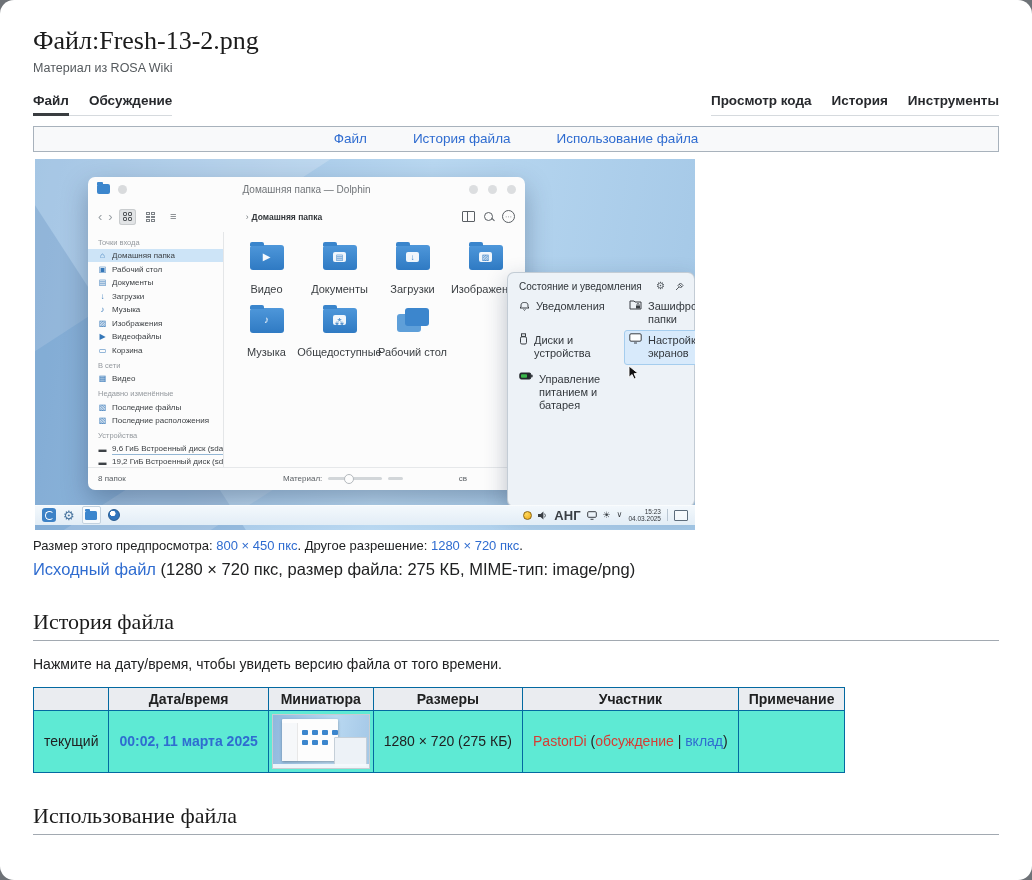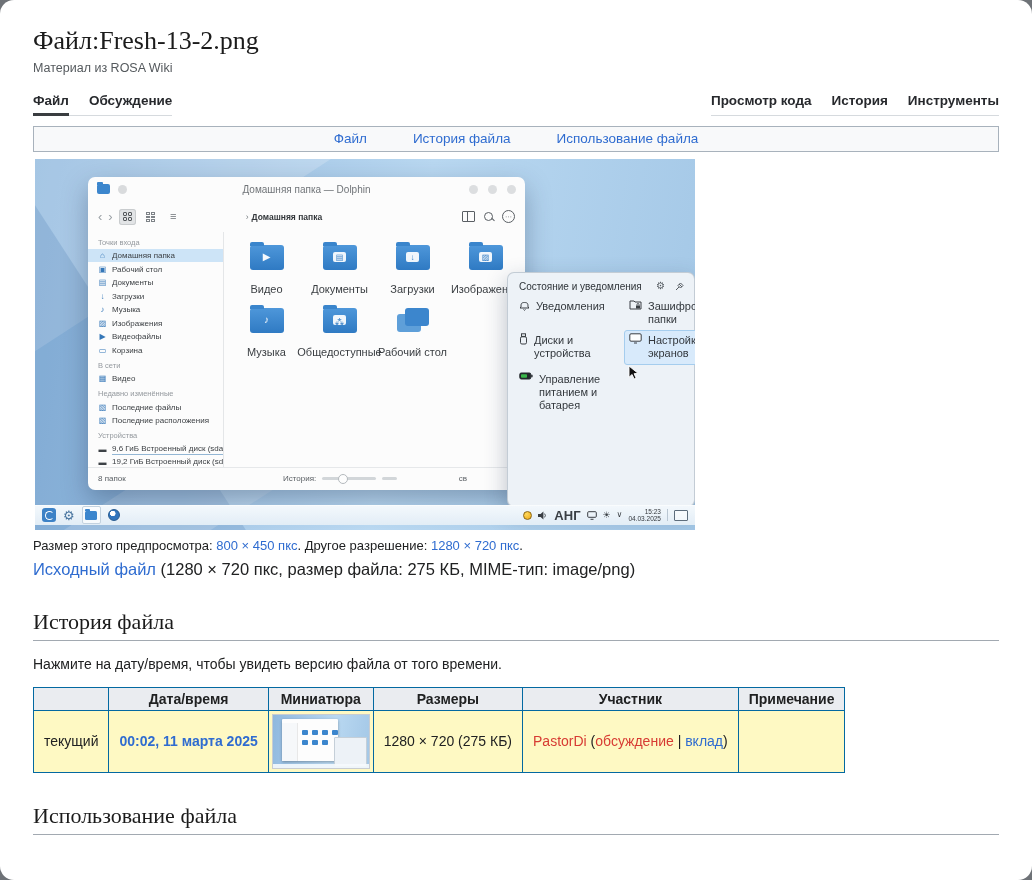--- a/index.html
+++ b/index.html
@@ -17,21 +17,21 @@
   .filenav a{font-size:13.5px;color:#2f6cd0;text-decoration:none;cursor:pointer;}
   a.blue{color:#2f6cd0;text-decoration:none;cursor:pointer;}
   a.red{color:#d73b33;text-decoration:none;cursor:pointer;}
   .cap1{font-size:13px;color:#202122;margin:8px 33px 0;}
   .cap2{font-size:16.5px;color:#202122;margin:7px 33px 0;}
   h2.wh{font-family:"Liberation Serif",serif;font-weight:normal;font-size:22px;color:#1b1b1b;margin:30px 33px 0;padding-bottom:5px;border-bottom:1px solid #a2a9b1;}
   p.body{font-size:14px;color:#202122;margin:15px 33px 0;}
   table.wikitable{margin:15px 33px 0;border-collapse:collapse;font-size:14px;color:#202122;}
   table.wikitable th,table.wikitable td{border:1px solid #0369a1;padding:3px 10px;}
   table.wikitable th{background:#eaecf0;font-weight:bold;text-align:center;}
-  table.wikitable td{background:#fef9c3;text-align:center;}
+  table.wikitable td{background:#5eead4;text-align:center;}
   .datelink{font-weight:bold;}
 
   
   .preview{position:relative;margin:7px 0 0 35px;width:660px;height:371px;overflow:hidden;
     background:linear-gradient(100deg,#8fb8de 0%,#a7c9e8 30%,#b9d8f1 55%,#a3c7e6 100%);cursor:pointer;}
   .streak1{position:absolute;left:-160px;top:-120px;width:640px;height:190px;background:rgba(255,255,255,0.20);transform:rotate(-33deg);}
   .streak2{position:absolute;left:-320px;top:120px;width:460px;height:420px;background:rgba(88,135,185,0.28);transform:rotate(-33deg);}
   .streak3{position:absolute;left:-60px;top:300px;width:420px;height:80px;background:rgba(255,255,255,0.16);transform:rotate(-33deg);}
 
   
@@ -305,21 +305,21 @@
                   <i></i>
                 </span>
                 <span class="flabel">Рабочий стол</span>
               </div>
           </div>
         </div>
       </div>
       <div class="dstatus">
         <span>8 папок</span>
         <span class="zoomwrap">
-          <span>История:</span>
+          <span>Материал:</span>
           <span class="ztrack">
               <span class="zthumb"></span>
             </span>
           <span class="ztrack2"></span>
         </span>
         <span class="clipped">св</span>
       </div>
     </div>
 
     <div class="popup">

